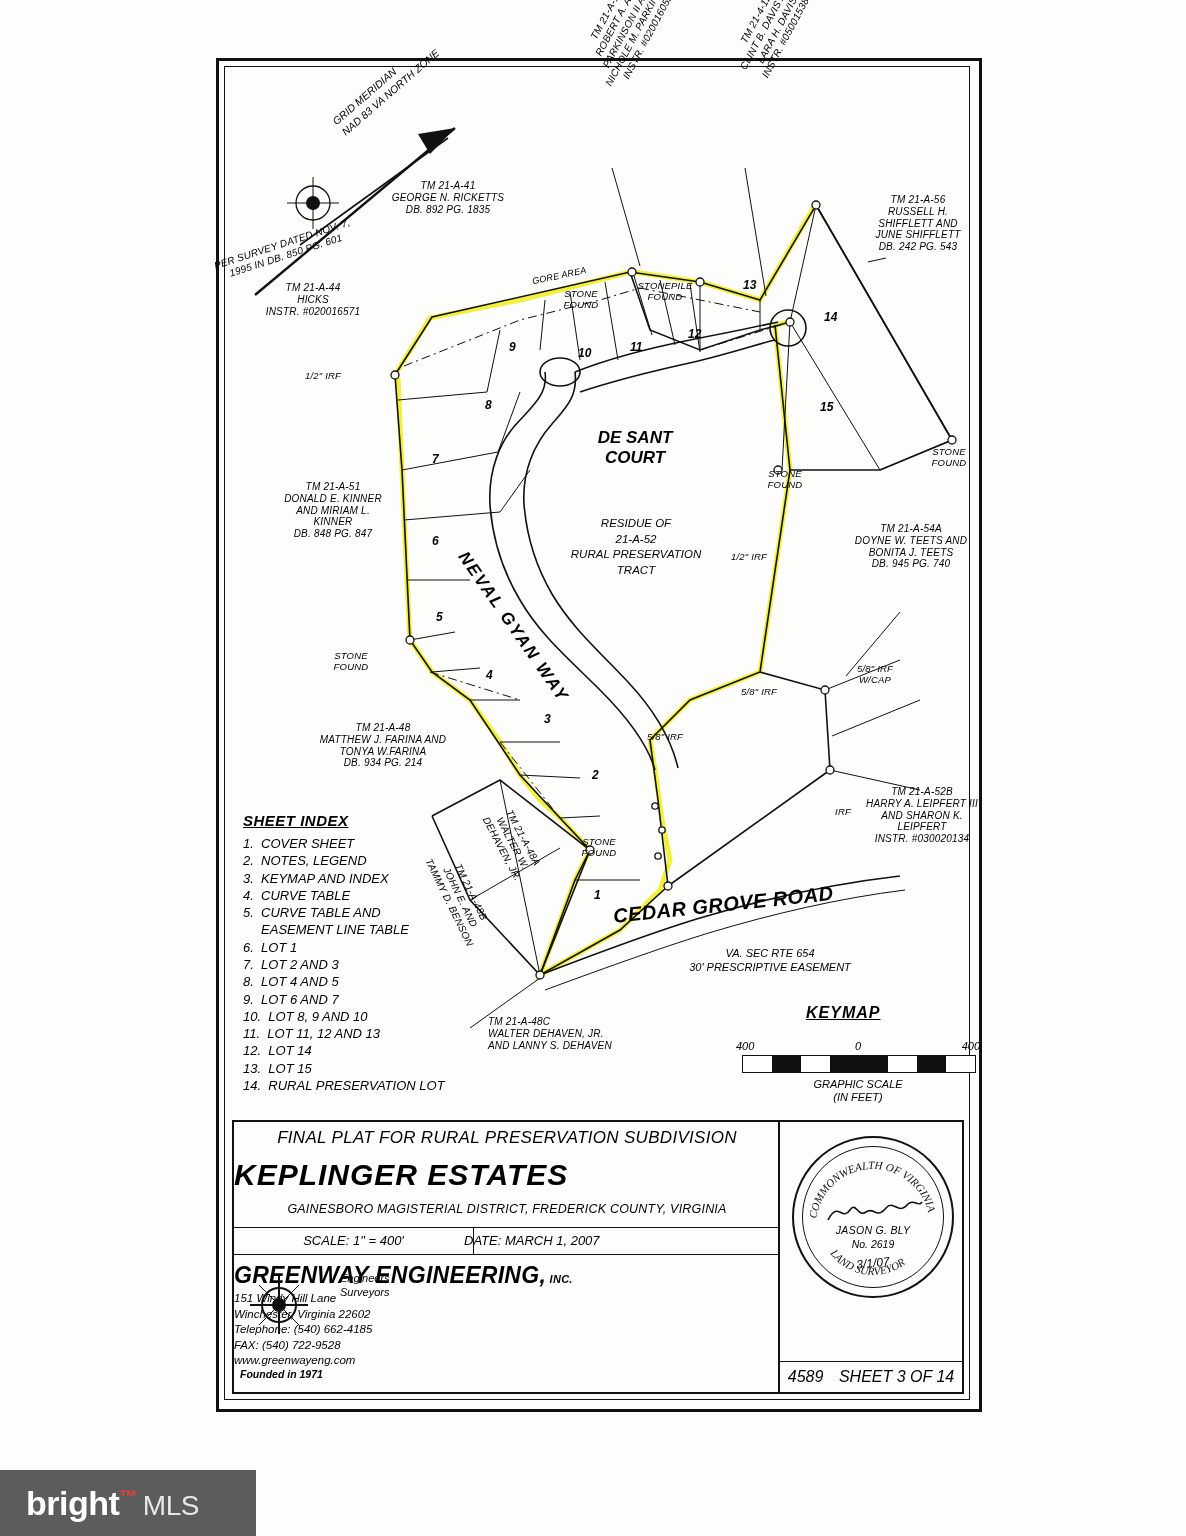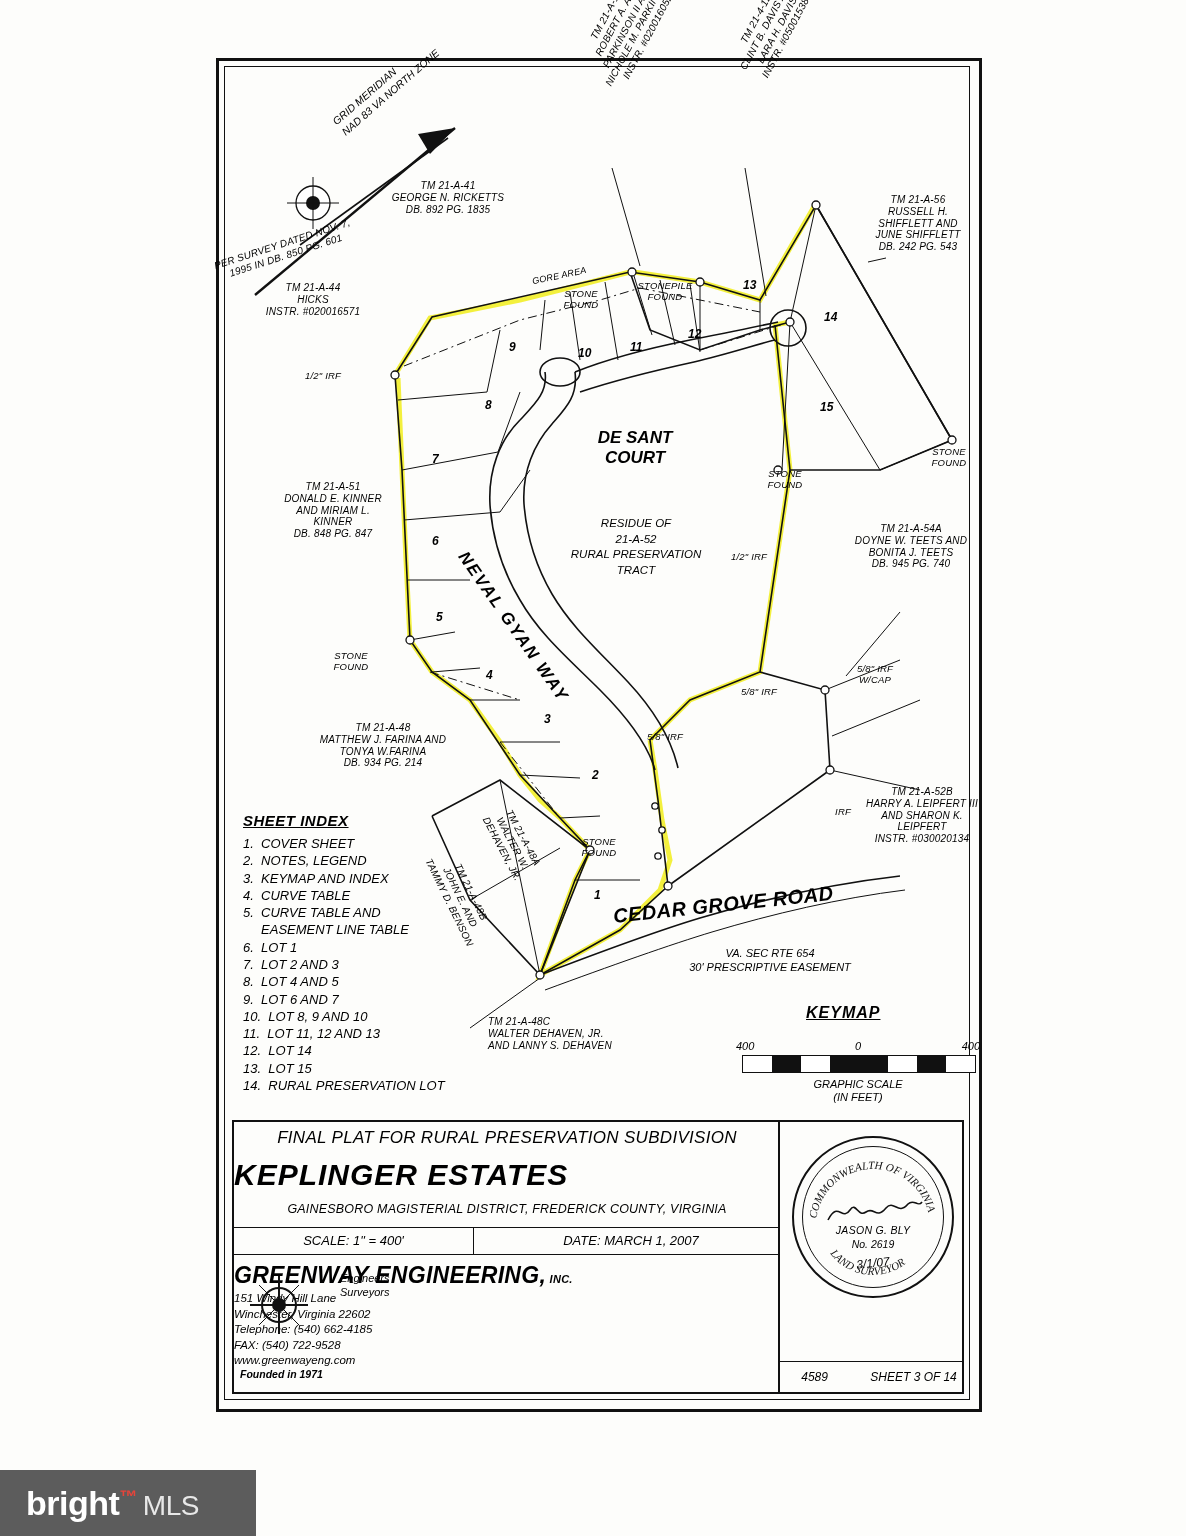--- a/index.html
+++ b/index.html
@@ -44,29 +44,29 @@
 
   
   #titleblock{position:absolute;left:232px;top:1120px;width:728px;height:270px;border:2px solid #111;}
   #tb-left{position:absolute;left:0;top:0;width:546px;height:270px;border-right:2px solid #111;box-sizing:border-box;}
   #tb-right{position:absolute;left:546px;top:0;width:182px;height:270px;}
   #tb-line1{position:absolute;left:0;top:6px;width:546px;text-align:center;font-size:17px;font-style:italic;letter-spacing:.3px;}
   #tb-line2{position:absolute;left:0;top:36px;width:546px;font-size:30px;font-weight:bold;font-style:italic;letter-spacing:1px;}
   #tb-line3{position:absolute;left:0;top:80px;width:546px;text-align:center;font-size:12.5px;font-style:italic;letter-spacing:.2px;}
   #tb-row{position:absolute;left:0;top:105px;width:546px;height:26px;border-top:1.6px solid #111;border-bottom:1.6px solid #111;}
   #tb-scale{position:absolute;left:0;top:0;width:240px;height:26px;border-right:1.6px solid #111;box-sizing:border-box;text-align:center;font-size:13px;font-style:italic;line-height:26px;}
-  #tb-date{position:absolute;left:244px;top:0;width:306px;height:26px;text-align:center;font-size:13px;font-style:italic;line-height:26px;}
+  #tb-date{position:absolute;left:230px;top:0;width:306px;height:26px;text-align:left;font-size:13px;font-style:italic;line-height:26px;}
   #firm{position:absolute;left:0;top:140px;width:546px;text-align:left;}
   #firm .fname{font-size:23px;font-weight:bold;font-style:italic;letter-spacing:.3px;}
   #firm .fname small{font-size:11px;}
   #firm .addr{font-size:11.5px;font-style:italic;line-height:1.35;margin-top:2px;}
   #eng-surv{position:absolute;left:340px;top:1272px;font-size:11px;font-style:italic;line-height:1.25;text-align:center;}
   #founded{position:absolute;left:240px;top:1368px;font-size:10.5px;font-style:italic;font-weight:bold;}
   #tb-seal-box{position:absolute;left:0;top:0;width:182px;height:240px;border-bottom:1.6px solid #111;box-sizing:border-box;}
-  #tb-sheet{position:absolute;left:0;top:240px;width:198px;height:30px;font-size:12px;font-style:italic;display:flex;align-items:center;justify-content:space-around;}
+  #tb-sheet{position:absolute;left:0;top:240px;width:182px;height:30px;font-size:16px;font-style:italic;display:flex;align-items:center;justify-content:space-around;}
 
   
   #seal{position:absolute;left:12px;top:14px;width:158px;height:158px;border-radius:50%;border:2px solid #111;}
   #seal:before{content:"";position:absolute;left:8px;top:8px;right:8px;bottom:8px;border-radius:50%;border:1.5px solid #111;}
   .seal-arc{position:absolute;width:158px;height:158px;left:0;top:0;}
   #seal-name{position:absolute;left:0;top:86px;width:158px;text-align:center;font-size:10.5px;font-style:italic;letter-spacing:.3px;}
   #seal-no{position:absolute;left:0;top:100px;width:158px;text-align:center;font-size:10.5px;font-style:italic;}
   #seal-date{position:absolute;left:0;top:118px;width:158px;text-align:center;font-size:12px;font-style:italic;transform:rotate(-6deg);}
   #sig{position:absolute;left:30px;top:58px;width:100px;height:30px;}
 

